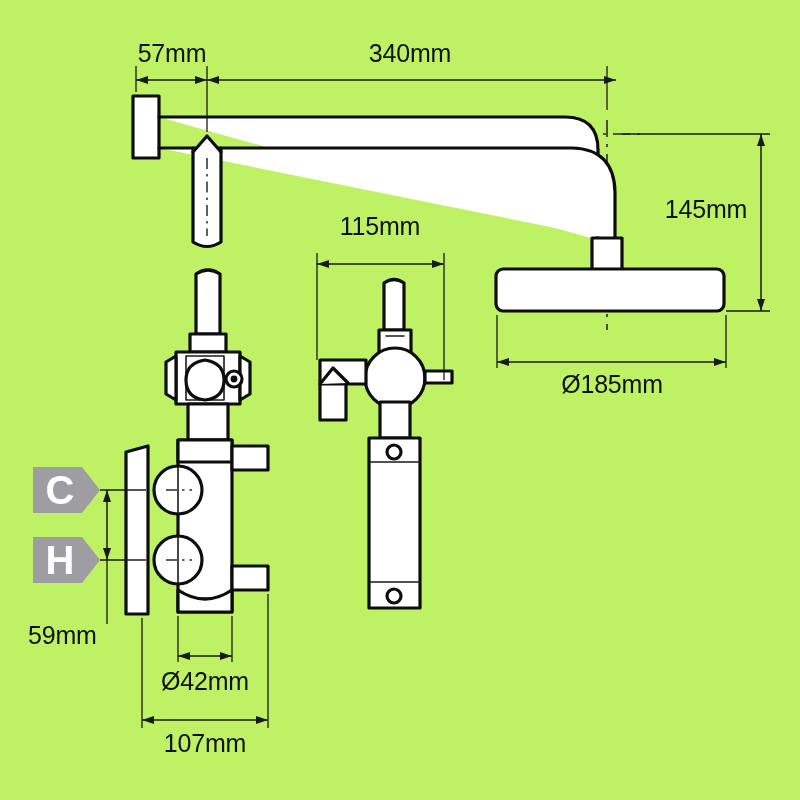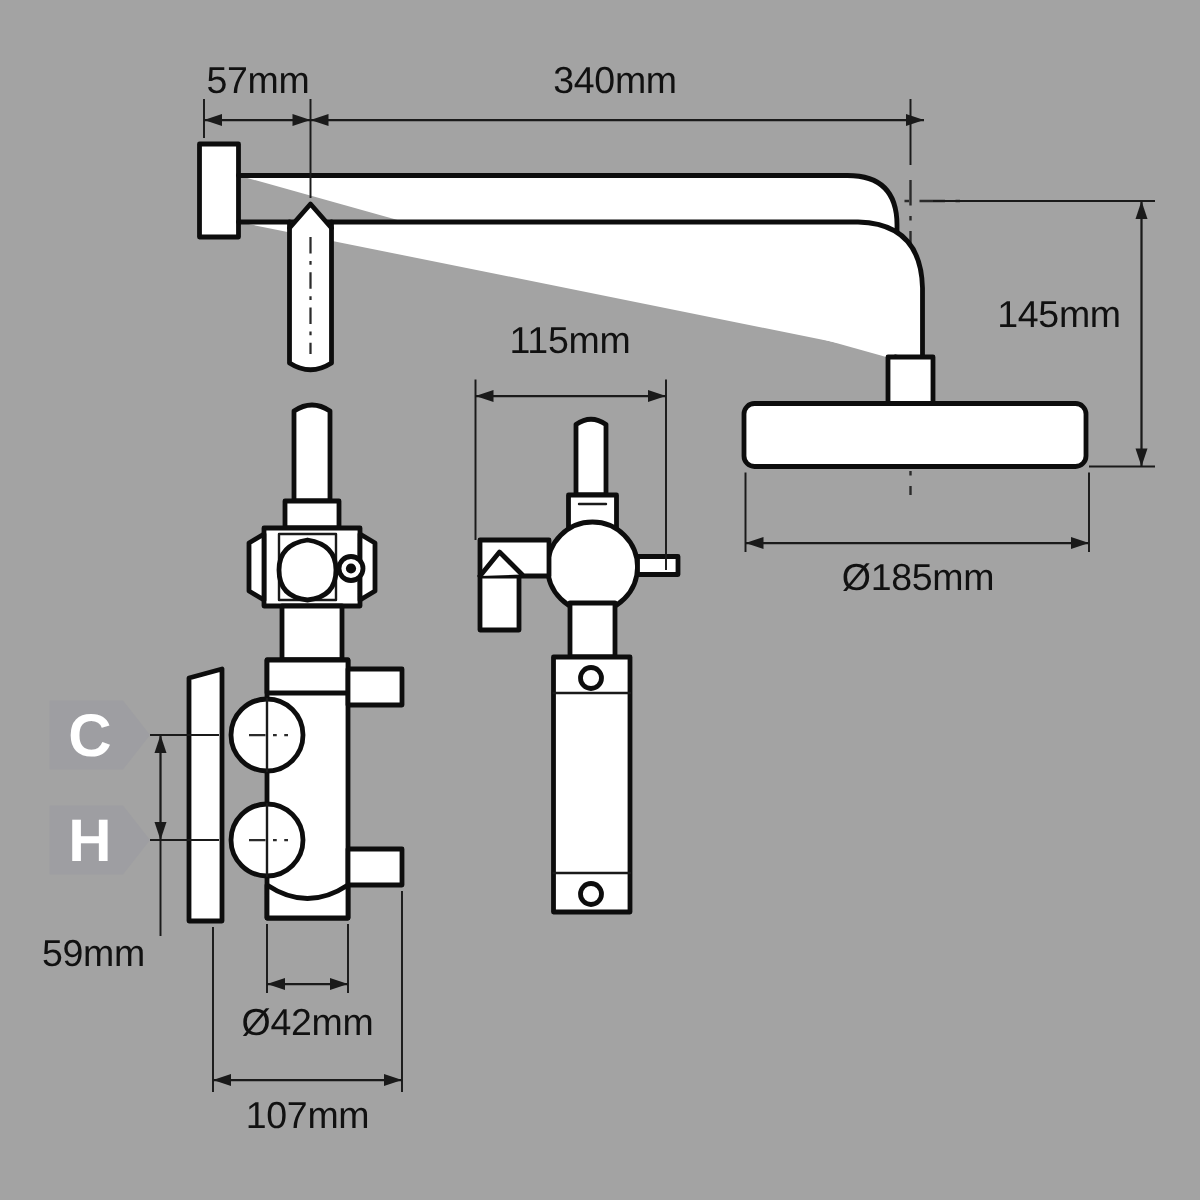--- a/index.html
+++ b/index.html
@@ -10,21 +10,21 @@
   body {
     width: 800px;
     height: 800px;
     font-family: "Liberation Sans", sans-serif;
     overflow: hidden;
   }
   #sheet {
     position: relative;
     width: 800px;
     height: 800px;
-    background: #a3a3a3;
+    background: #bef264;
   }
   svg#drawing {
     position: absolute;
     left: 0;
     top: 0;
     width: 800px;
     height: 800px;
     display: block;
   }
   .part-outline {

